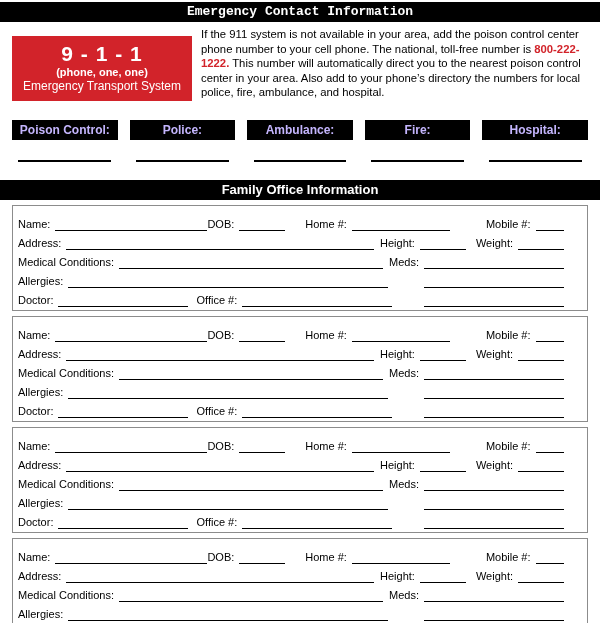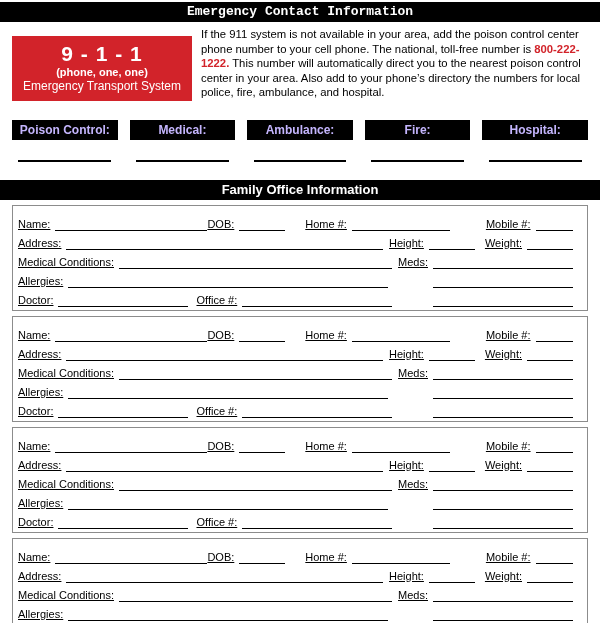--- a/index.html
+++ b/index.html
@@ -81,23 +81,22 @@
     height: 22px;
     width: 88%;
     margin: 0 auto;
     border-bottom: 2px solid #000;
   }
 
   .members { }
   .member {
     border: 1px solid #8c8c8c;
     margin: 5px 12px 0 12px;
-    padding: 6px 14px 3px 5px;
+    padding: 6px 23px 3px 5px;
     background: #fff;
-    text-decoration: underline;
   }
   .frow {
     display: flex;
     align-items: flex-end;
     height: 19px;
     font-size: 11px;
     white-space: nowrap;
   }
   .lbl { flex: none; padding-right: 5px; line-height: 14px; }
   .ln {
@@ -133,21 +132,21 @@
     <div class="banner911">
       <div class="num">9 - 1 - 1</div>
       <div class="sub">(phone, one, one)</div>
       <div class="cap">Emergency Transport System</div>
     </div>
     <p class="info"><span>If the 911 system is not available in your area, add the poison control center phone number to your cell phone. The national, toll-free number is </span><span class="phone">800-222-1222.</span><span> This number will automatically direct you to the nearest poison control center in your area. Also add to your phone’s directory the numbers for local police, fire, ambulance, and hospital.</span></p>
   </div>
 
   <div class="contact-row">
     <div class="cbox">Poison Control:</div>
-    <div class="cbox">Medical:</div>
+    <div class="cbox">Police:</div>
     <div class="cbox">Ambulance:</div>
     <div class="cbox">Fire:</div>
     <div class="cbox">Hospital:</div>
   </div>
 
   <div class="contact-lines">
     <div class="cline-cell">
         <div class="cline"></div>
       </div>
     <div class="cline-cell">

